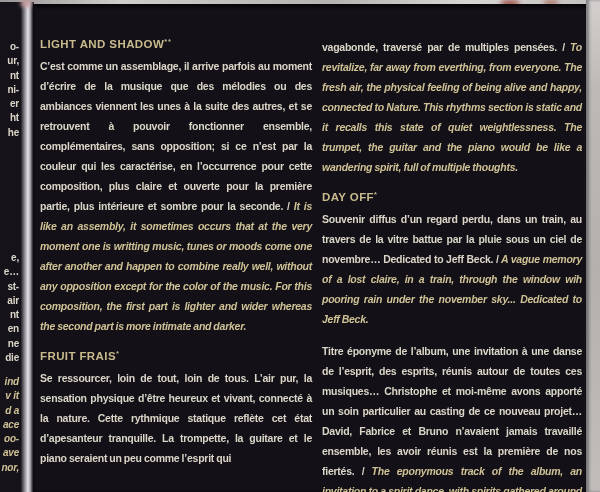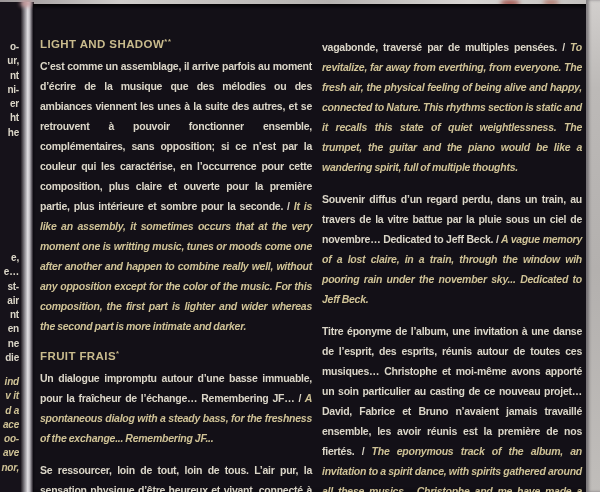--- a/index.html
+++ b/index.html
@@ -101,28 +101,28 @@
   <div class="fold"></div>
   <div class="smudge c"></div>
 
   <div class="page">
 
     <div class="col col-left">
       <div class="hdr"><span>LIGHT AND SHADOW</span><sup class="marks">**</sup></div>
       <p class="para"><span class="fr">C’est comme un assemblage, il arrive parfois au moment d’écrire de la musique que des mélodies ou des ambiances viennent les unes à la suite des autres, et se retrouvent à pouvoir fonctionner ensemble, complémentaires, sans opposition; si ce n’est par la couleur qui les caractérise, en l’occurrence pour cette composition, plus claire et ouverte pour la première partie, plus intérieure et sombre pour la seconde. /</span><span class="en"> It is like an assembly, it sometimes occurs that at the very moment one is writting music, tunes or moods come one after another and happen to combine really well, without any opposition except for the color of the music. For this composition, the first part is lighter and wider whereas the second part is more intimate and darker.</span></p>
 
       <div class="hdr"><span>FRUIT FRAIS</span><sup class="marks">*</sup></div>
-      <p class="para"><span class="fr">Un dialogue impromptu autour d’une basse immuable, pour la fraîcheur de l’échange… Remembering JF… /</span><span class="en"> A spontaneous dialog with a steady bass, for the freshness of the exchange... Remembering JF...</span></p>
 
       <p class="para"><span class="fr">Se ressourcer, loin de tout, loin de tous. L’air pur, la sensation physique d’être heureux et vivant, connecté à la nature. Cette rythmique statique reflète cet état d’apesanteur tranquille. La trompette, la guitare et le piano seraient un peu comme l’esprit qui</span><span class="en"></span></p>
     </div>
 
     <div class="col col-right">
       <p class="para"><span class="fr">vagabonde, traversé par de multiples pensées. /</span><span class="en"> To revitalize, far away from everthing, from everyone. The fresh air, the physical feeling of being alive and happy, connected to Nature. This rhythms section is static and it recalls this state of quiet weightlessness. The trumpet, the guitar and the piano would be like a wandering spirit, full of multiple thoughts.</span></p>
 
+      <div class="hdr"><span>DAY OFF</span><sup class="marks">*</sup></div>
       <p class="para"><span class="fr">Souvenir diffus d’un regard perdu, dans un train, au travers de la vitre battue par la pluie sous un ciel de novembre… Dedicated to Jeff Beck. /</span><span class="en"> A vague memory of a lost claire, in a train, through the window wih pooring rain under the november sky... Dedicated to Jeff Beck.</span></p>
 
       <p class="para"><span class="fr">Titre éponyme de l’album, une invitation à une danse de l’esprit, des esprits, réunis autour de toutes ces musiques… Christophe et moi-même avons apporté un soin particulier au casting de ce nouveau projet… David, Fabrice et Bruno n’avaient jamais travaillé ensemble, les avoir réunis est la première de nos fiertés. /</span><span class="en"> The eponymous track of the album, an invitation to a spirit dance, with spirits gathered around all these musics... Christophe and me have made a particular choice for the casting of this new project... David, Fabrice and Bruno had never worked together before, and to have them reunite is the first thing we were proud of.</span></p>
     </div>
 
   </div>
 
   <div class="paper-edge"></div>
 </div>
 

